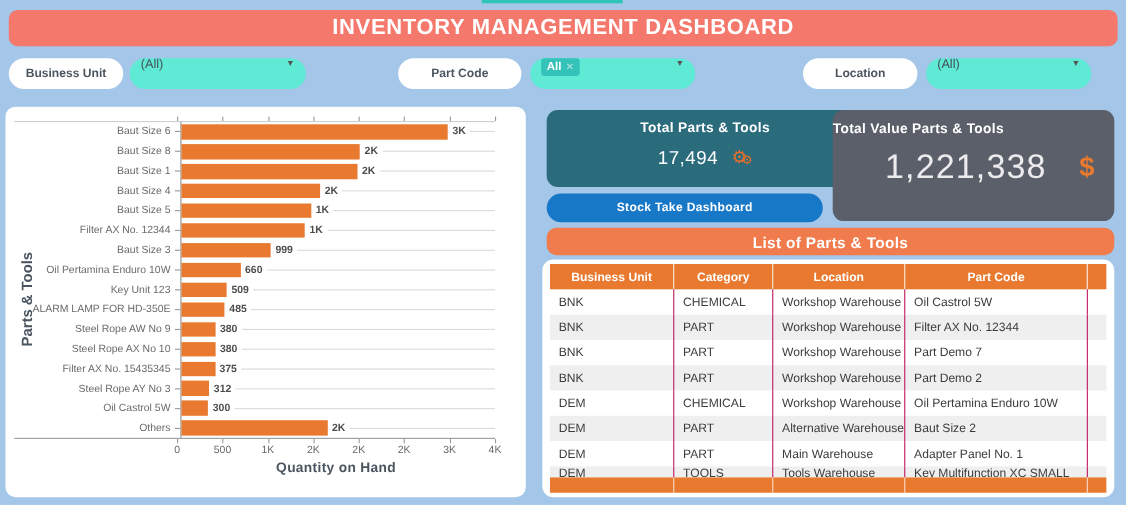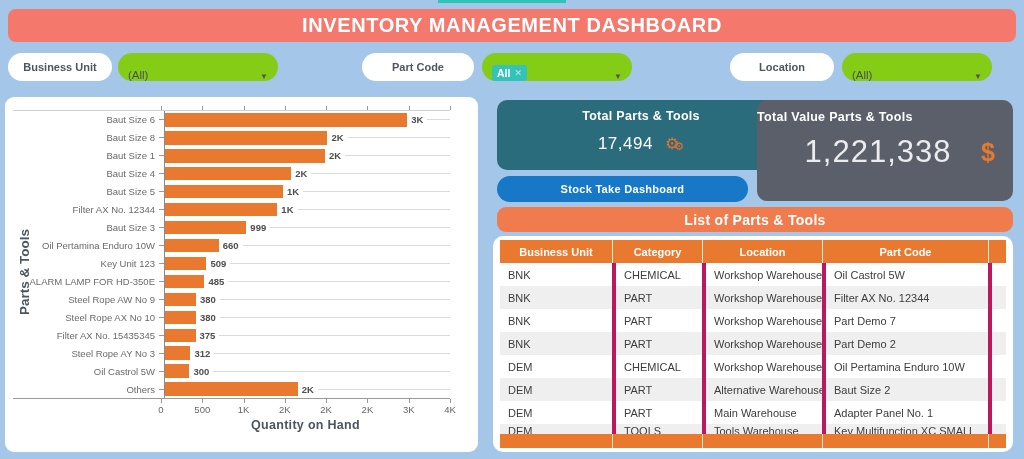--- a/index.html
+++ b/index.html
@@ -4,21 +4,21 @@
 <style>
   html,body{margin:0;padding:0;}
   .stage{position:relative;width:1024px;height:459px;background:#A4C6E8;font-family:"Liberation Sans",sans-serif;overflow:hidden;}
 
   .top-tab{position:absolute;left:438px;top:0;width:128px;height:3px;background:#2EC4B8;}
   .titlebar{position:absolute;left:8px;top:9px;width:1008px;height:33px;background:#F4786B;border-radius:8px;
     color:#fff;font-size:20px;font-weight:bold;letter-spacing:.6px;display:flex;align-items:center;justify-content:center;}
 
   .flabel{position:absolute;top:53px;height:28px;background:#fff;border-radius:14px;display:flex;align-items:center;
     justify-content:center;font-weight:bold;color:#4c5661;font-size:11px;}
-  .fdrop{position:absolute;top:53px;height:28px;background:#84cc16;border-radius:14px;display:flex;align-items:flex-end;
+  .fdrop{position:absolute;top:53px;height:28px;background:#5eead4;border-radius:14px;display:flex;align-items:flex-start;
     color:#474f58;font-size:11.5px;box-sizing:border-box;padding:0 10px;cursor:pointer;}
   #f1l{left:8px;width:104px;} #f1d{left:118px;width:160px;}
   #f2l{left:362px;width:112px;} #f2d{left:482px;width:150px;}
   #f3l{left:730px;width:104px;} #f3d{left:842px;width:150px;}
   .caret{margin-left:auto;font-size:8px;color:#555;}
   .chip{background:#35C2B9;color:#fff;font-weight:bold;font-size:10.5px;border-radius:3px;padding:2px 5px;
     display:flex;align-items:center;gap:4px;}
   .chip .x{color:rgba(255,255,255,.65);font-size:9px;font-weight:normal;}
 
   .chart-panel{position:absolute;left:5px;top:97px;width:473px;height:355px;background:#fff;border-radius:9px;}
@@ -60,21 +60,21 @@
 
   .table-panel{position:absolute;left:493px;top:236px;width:520px;height:216px;background:#fff;border-radius:10px;
     box-sizing:border-box;padding:4px 7px;overflow:hidden;}
   .tbl{height:208px;overflow:hidden;}
   .trow{display:flex;height:23px;}
   .cell{display:flex;align-items:center;height:100%;box-sizing:border-box;overflow:hidden;white-space:nowrap;}
   .c0{width:112px;} .c1{width:90px;} .c2{width:120px;} .c3{width:166px;} .c4{flex:1;}
   .thead .cell{background:#E8792F;color:#fff;font-weight:bold;font-size:11px;justify-content:center;}
   .thead .cell + .cell{border-left:1px solid rgba(255,255,255,.8);}
   .tbody .cell{font-size:11px;color:#3c3c3c;padding-left:8px;}
-  .tbody .cell + .cell{border-left:4px solid #be185d;}
+  .tbody .cell + .cell{border-left:1px solid #be185d;}
   .tbody .trow:nth-child(even){background:#efefef;}
   .row-partial{height:10px;}
   .row-partial .cell{align-items:flex-start;padding-top:1px;}
   .row-selected{height:19px;background:#E8792F;}
   .row-selected .cell + .cell{border-left:1px solid rgba(255,255,255,.75);}
 </style>
 </head>
 <body>
 
 <div class="stage">

